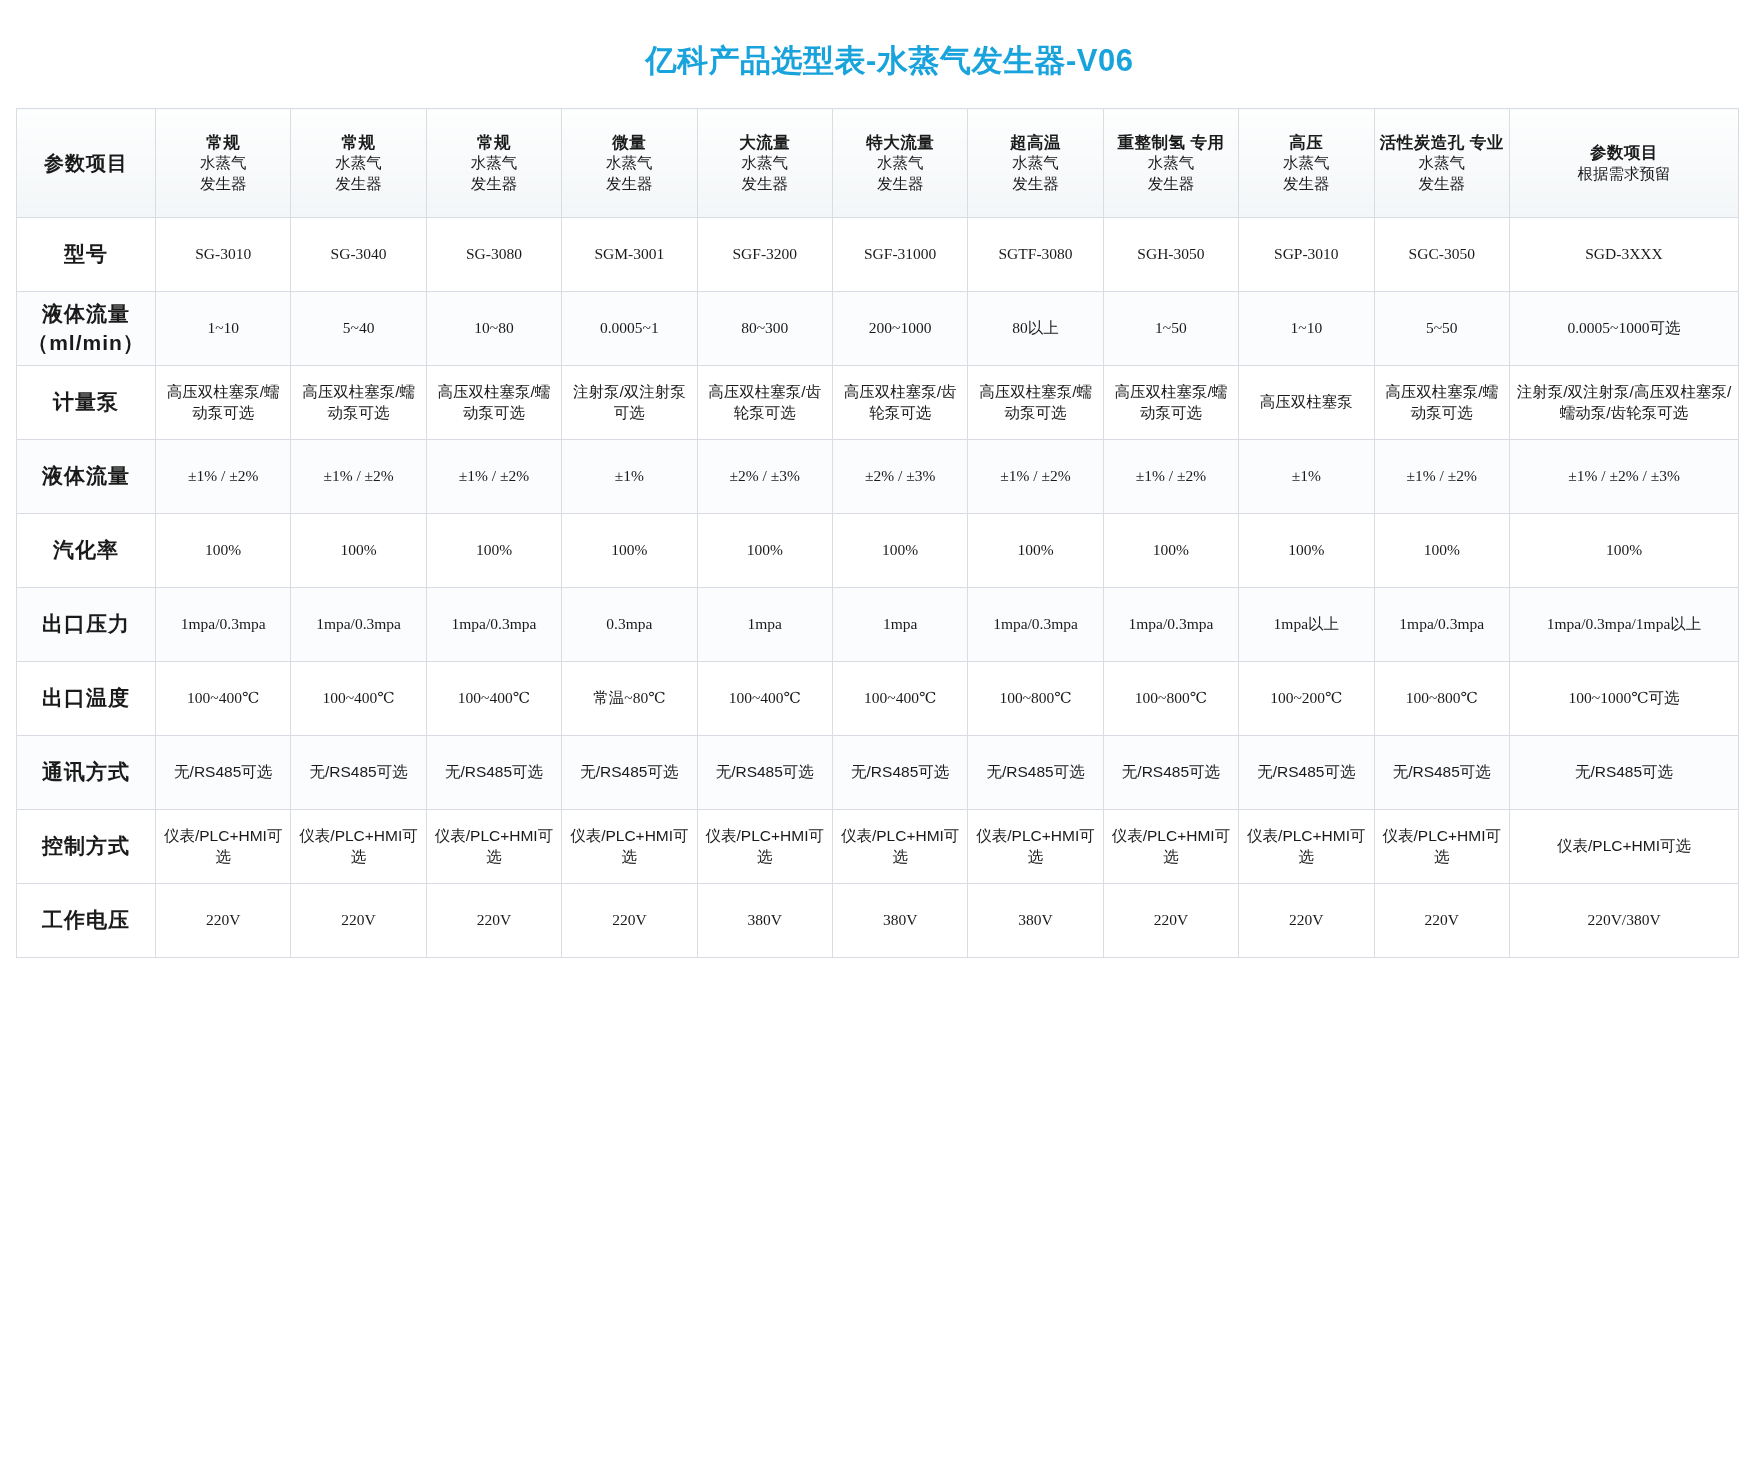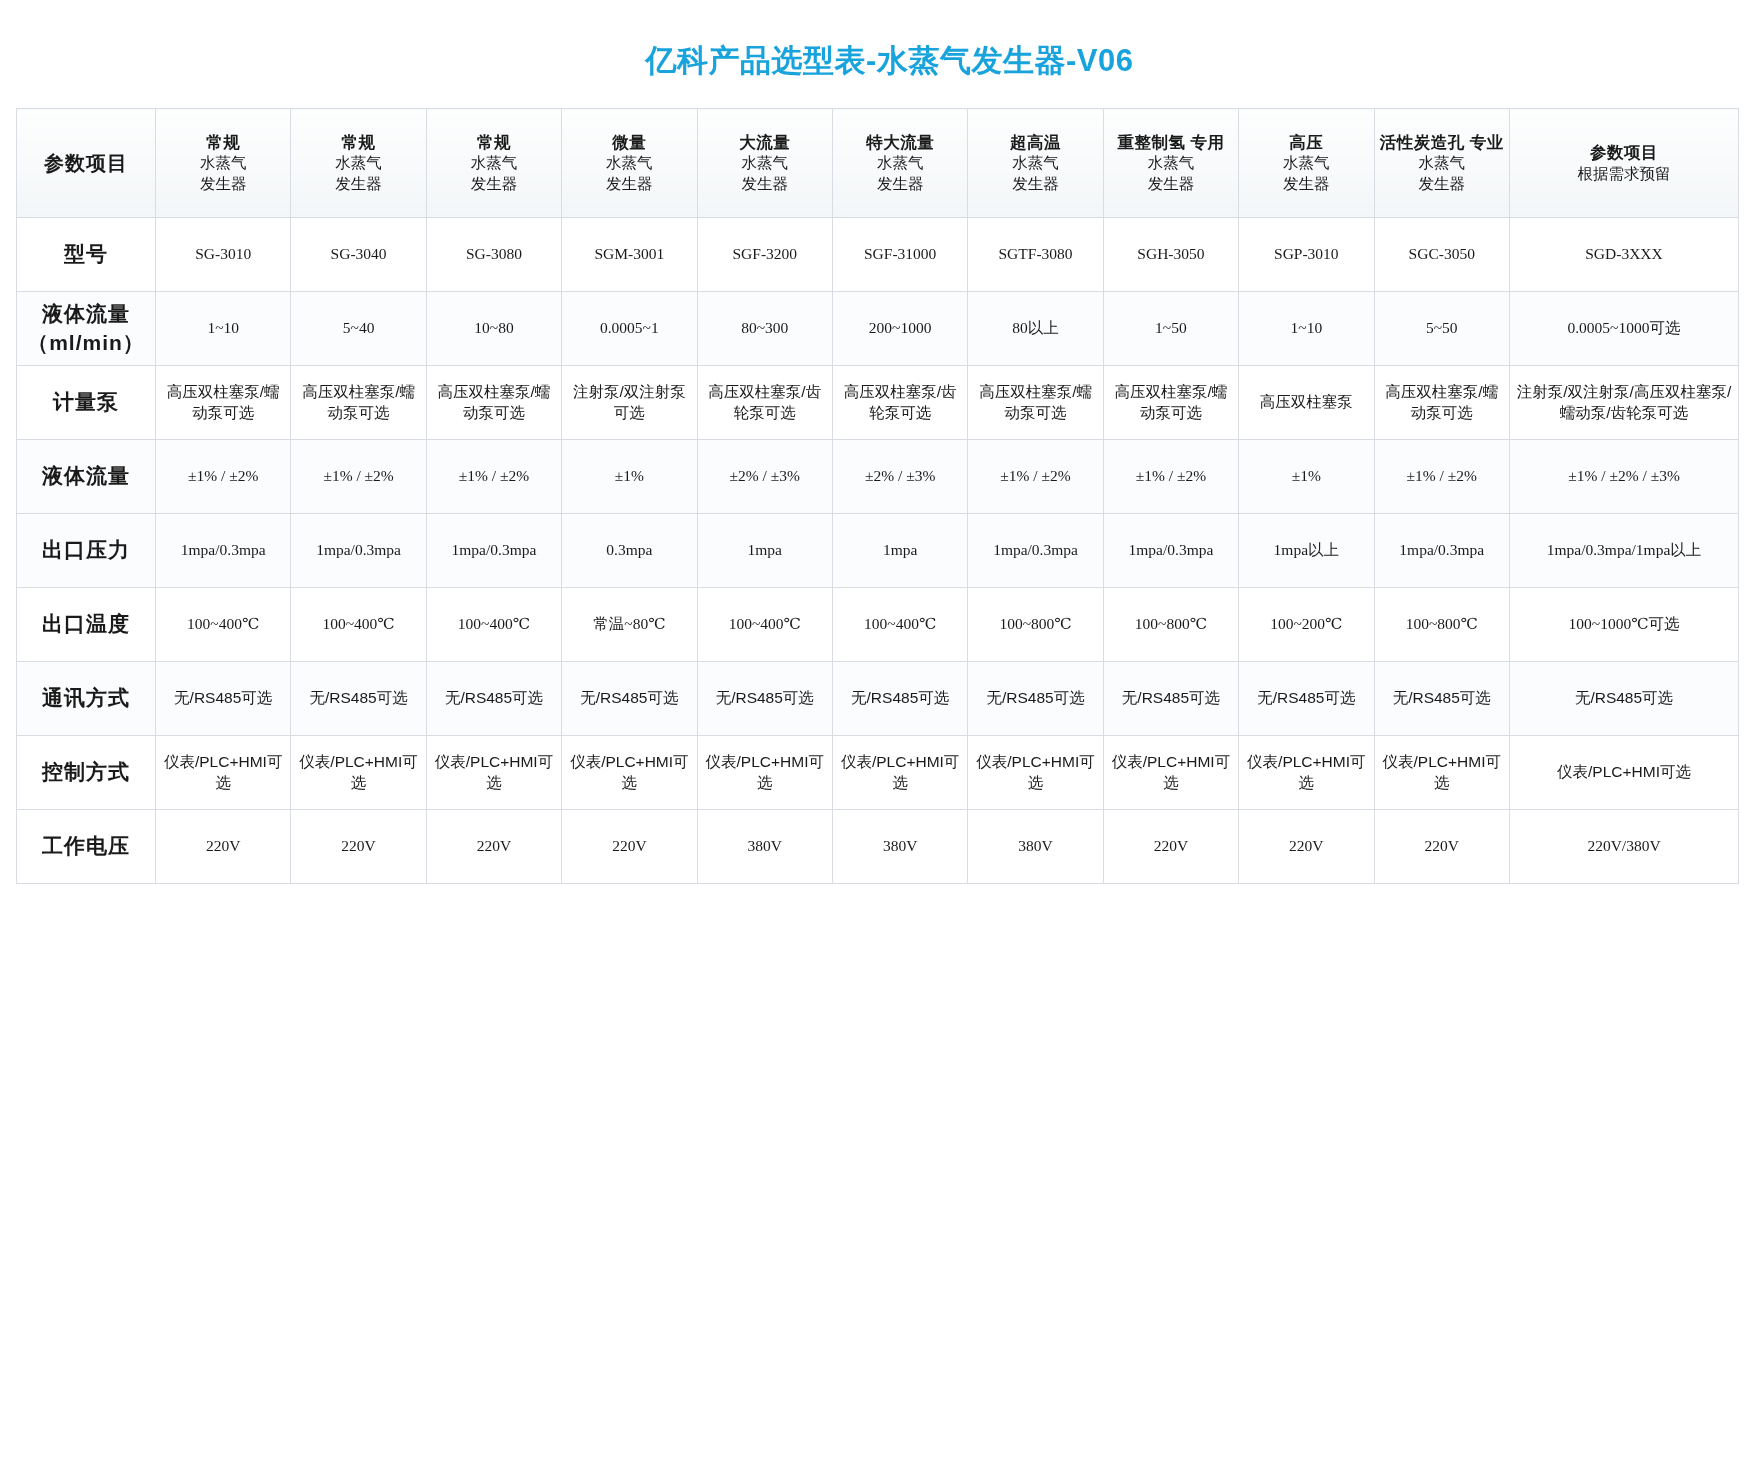--- a/index.html
+++ b/index.html
@@ -217,20 +217,34 @@
         <td class="cellnum">±1%</td>
         <td class="cellnum">±2% / ±3%</td>
         <td class="cellnum">±2% / ±3%</td>
         <td class="cellnum">±1% / ±2%</td>
         <td class="cellnum">±1% / ±2%</td>
         <td class="cellnum">±1%</td>
         <td class="cellnum">±1% / ±2%</td>
         <td class="cellnum">±1% / ±2% / ±3%</td>
       </tr>
 
+      <tr>
+        <td class="rowlabel">汽化率</td>
+        <td class="cellnum">100%</td>
+        <td class="cellnum">100%</td>
+        <td class="cellnum">100%</td>
+        <td class="cellnum">100%</td>
+        <td class="cellnum">100%</td>
+        <td class="cellnum">100%</td>
+        <td class="cellnum">100%</td>
+        <td class="cellnum">100%</td>
+        <td class="cellnum">100%</td>
+        <td class="cellnum">100%</td>
+        <td class="cellnum">100%</td>
+      </tr>
 
       <tr class="alt">
         <td class="rowlabel">出口压力</td>
         <td class="cellnum">1mpa/0.3mpa</td>
         <td class="cellnum">1mpa/0.3mpa</td>
         <td class="cellnum">1mpa/0.3mpa</td>
         <td class="cellnum">0.3mpa</td>
         <td class="cellnum">1mpa</td>
         <td class="cellnum">1mpa</td>
         <td class="cellnum">1mpa/0.3mpa</td>

